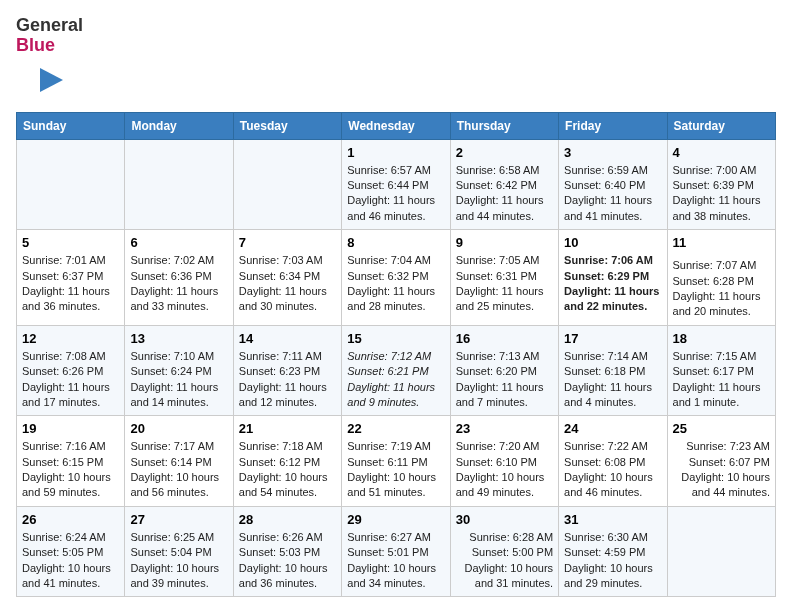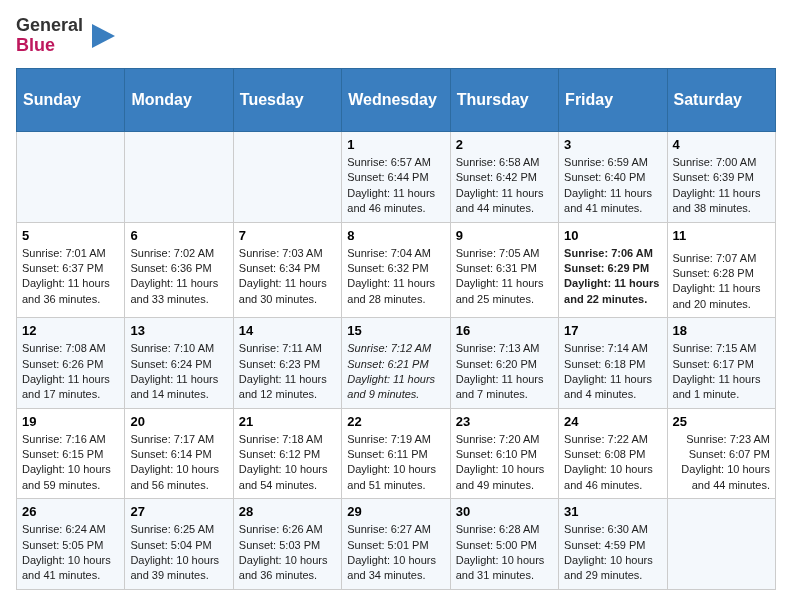--- a/index.html
+++ b/index.html
@@ -35,22 +35,22 @@
     }
     .calendar-table {
       width: 100%;
       border-collapse: collapse;
       font-size: 11px;
     }
     .calendar-table th {
       background-color: #3a7ebf;
       color: white;
       text-align: left;
-      padding: 22px 6px;
-      font-size: 16px;
+      padding: 6px 6px;
+      font-size: 12px;
       border: 1px solid #2d6ba0;
     }
     .calendar-table td {
       border: 1px solid #ccc;
       vertical-align: top;
       padding: 5px 5px;
       width: calc(100% / 7);
       min-height: 80px;
       height: 80px;
     }
@@ -293,21 +293,21 @@
 Daylight: 10 hours and 36 minutes.</div>
         </td>
         <td>
           <span class="day-number">29</span>
           <div class="day-info" style="white-space: pre-line;">Sunrise: 6:27 AM
 Sunset: 5:01 PM
 Daylight: 10 hours and 34 minutes.</div>
         </td>
         <td>
           <span class="day-number">30</span>
-          <div class="day-info" style="white-space: pre-line;">Sunrise: 6:28 AM
+          <div class="day-info" style="white-space: pre-line; text-align: right;">Sunrise: 6:28 AM
 Sunset: 5:00 PM
 Daylight: 10 hours and 31 minutes.</div>
         </td>
         <td>
           <span class="day-number">31</span>
           <div class="day-info" style="white-space: pre-line;">Sunrise: 6:30 AM
 Sunset: 4:59 PM
 Daylight: 10 hours and 29 minutes.</div>
         </td>
         <td class="empty-cell"></td>
@@ -317,14 +317,15 @@
 
 <style>
 .logo {
   flex-direction: column;
   align-items: flex-start;
 }
 .logo-row {
   display: flex;
   align-items: center;
   gap: 4px;
+  flex-direction: column;
 }
 </style>
 
 </body></html>

